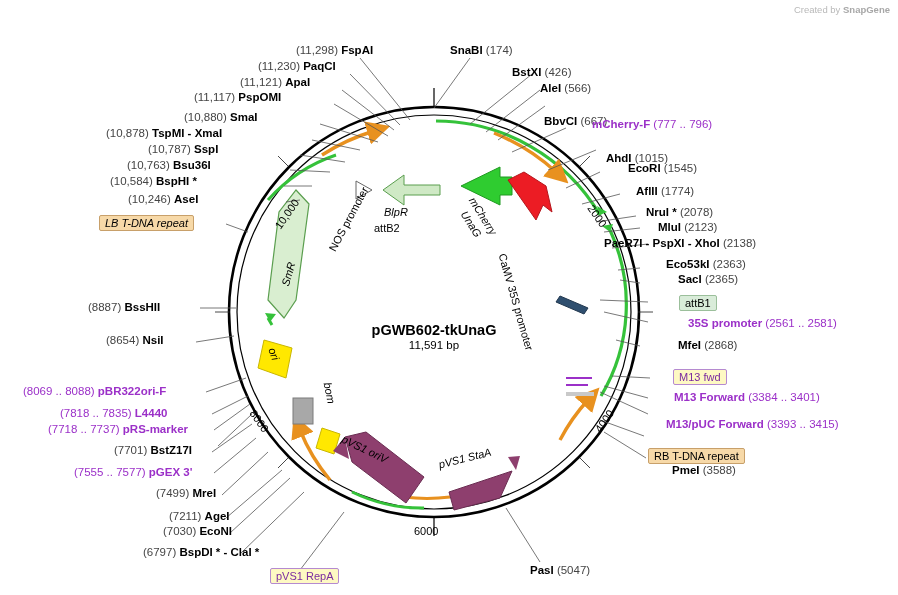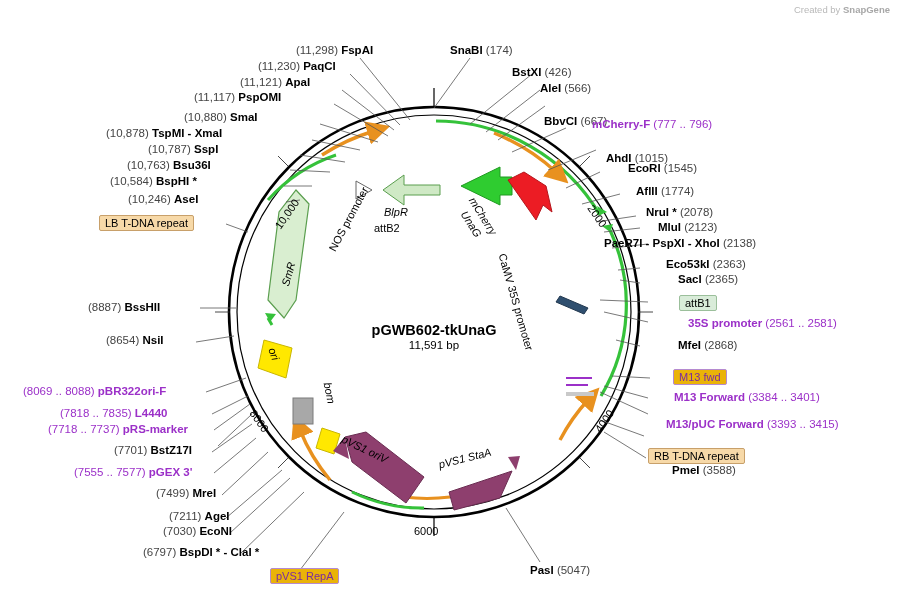--- a/index.html
+++ b/index.html
@@ -16,21 +16,21 @@
   .lbl .pos{color:#444;font-weight:normal;}
   .purple{color:#9b30c8;}
   .purple .enz{font-weight:bold;color:#9b30c8;}
   .purple .pos{color:#9b30c8;font-weight:normal;}
   .boxed{
     display:inline-block;padding:1px 5px;border:1px solid #c8a06a;
     background:#f7d9a8;border-radius:2px;font-size:11px;color:#000;font-weight:normal;
   }
   .boxed-purple{
     display:inline-block;padding:1px 5px;border:1px solid #b58ad0;
-    background:#eab308;border-radius:2px;font-size:11px;color:#7a2aa0;font-weight:normal;
+    background:#fef9c3;border-radius:2px;font-size:11px;color:#7a2aa0;font-weight:normal;
   }
   .boxed-green{
     display:inline-block;padding:1px 5px;border:1px solid #9bbf9b;
     background:#d9ecd9;border-radius:2px;font-size:11px;color:#000;font-weight:normal;
   }
   .credit{position:absolute;right:8px;top:4px;font-size:9.5px;color:#b9b9b9;text-align:center;}
   .credit b{color:#a8a8a8;font-weight:bold;}
   .title{
     position:absolute;text-align:center;font-weight:bold;font-size:14.5px;color:#000;
   }
@@ -203,21 +203,21 @@
 <div class="feat" style="left:462px;top:210px;transform:rotate(58deg);">mCherry</div>
 <div class="feat" style="left:457px;top:218px;transform:rotate(58deg);">UnaG</div>
 <div class="featb" style="left:313px;top:213px;transform:rotate(-62deg);">NOS promoter</div>
 <div class="feat" style="left:276px;top:268px;transform:rotate(-74deg);">SmR</div>
 <div class="feat" style="left:268px;top:348px;transform:rotate(70deg);">ori</div>
 <div class="feat" style="left:319px;top:387px;transform:rotate(78deg);">bom</div>
 <div class="feat" style="left:340px;top:443px;transform:rotate(26deg);">pVS1 oriV</div>
 <div class="feat" style="left:438px;top:452px;transform:rotate(-14deg);">pVS1 StaA</div>
 <div class="featb" style="left:508px;top:252px;transform:rotate(74deg);transform-origin:left top;">CaMV 35S promoter</div>
 
-<div class="lbl" style="left:99px;top:215px;">
+<div class="lbl" style="left:99px;top:215px;font-style:italic;">
   <span class="boxed">LB T-DNA repeat</span>
 </div>
 <div class="lbl" style="left:648px;top:448px;">
   <span class="boxed">RB T-DNA repeat</span>
 </div>
 <div class="lbl" style="left:270px;top:568px;">
   <span class="boxed-purple">pVS1 RepA</span>
 </div>
 <div class="lbl" style="left:679px;top:295px;">
   <span class="boxed-green">attB1</span>

